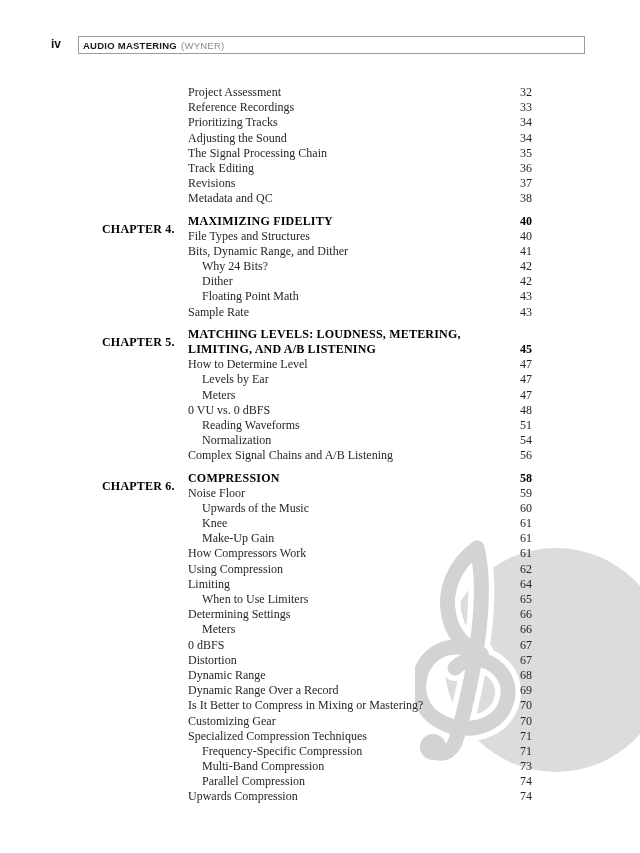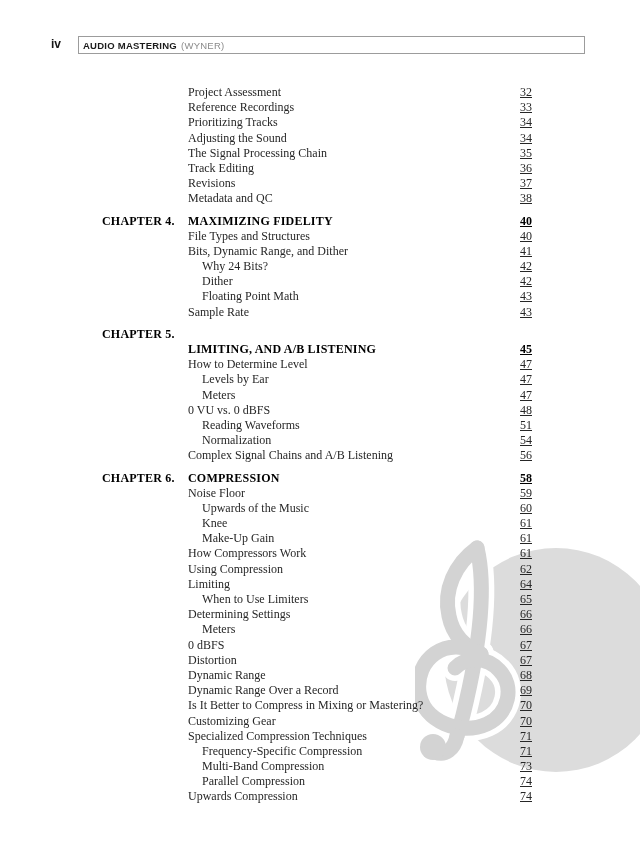--- a/index.html
+++ b/index.html
@@ -30,33 +30,33 @@
   
   .toc{position:absolute;left:188px;top:85px;width:344px;z-index:1;}
   .section{margin-top:7px;}
   .section:first-child{margin-top:0;}
   .row{
     position:relative;display:flex;align-items:center;
     height:15.2px;line-height:15.2px;font-size:12px;color:#262626;white-space:nowrap;
   }
   .row.indent1{padding-left:14px;}
   .chap-label{
-    position:absolute;left:-86px;top:0;font-weight:bold;color:#000;letter-spacing:0.2px;
+    position:absolute;left:-86px;top:8px;font-weight:bold;color:#000;letter-spacing:0.2px;
   }
   .title-text{font-weight:bold;color:#000;letter-spacing:0.2px;}
   .entry-text{color:#262626;}
   .dots{
     flex:1 1 auto;min-width:10px;margin:0 3px 0 5px;
     background-image:radial-gradient(circle at 1.2px 11px, #474747 1px, rgba(0,0,0,0) 1.35px);
     background-size:5.7px 15.2px;background-repeat:repeat-x;
   }
   .dots.bold{
     background-image:radial-gradient(circle at 1.2px 11px, #141414 1.15px, rgba(0,0,0,0) 1.5px);
   }
-  .pagenum{flex:0 0 22px;text-align:right;color:#262626;text-decoration:underline;}
+  .pagenum{flex:0 0 22px;text-align:right;color:#262626;}
   .pagenum.bold{font-weight:bold;color:#000;}
 </style>
 </head>
 <body>
 
 <div class="page">
 
   <span class="folio">iv</span>
 
   <div class="head-box">
@@ -164,20 +164,21 @@
         </div>
         <div class="row">
           <span class="entry-text">Sample Rate</span>
           <span class="dots"></span>
           <span class="pagenum">43</span>
         </div>
       </div>
       <div class="section">
         <div class="row chapter">
           <span class="chap-label">CHAPTER 5.</span>
+          <span class="title-text">MATCHING LEVELS: LOUDNESS, METERING,</span>
         </div>
         <div class="row chapter">
           <span class="title-text">LIMITING, AND A/B LISTENING</span>
           <span class="dots bold"></span>
           <span class="pagenum bold">45</span>
         </div>
         <div class="row">
           <span class="entry-text">How to Determine Level</span>
           <span class="dots"></span>
           <span class="pagenum">47</span>

